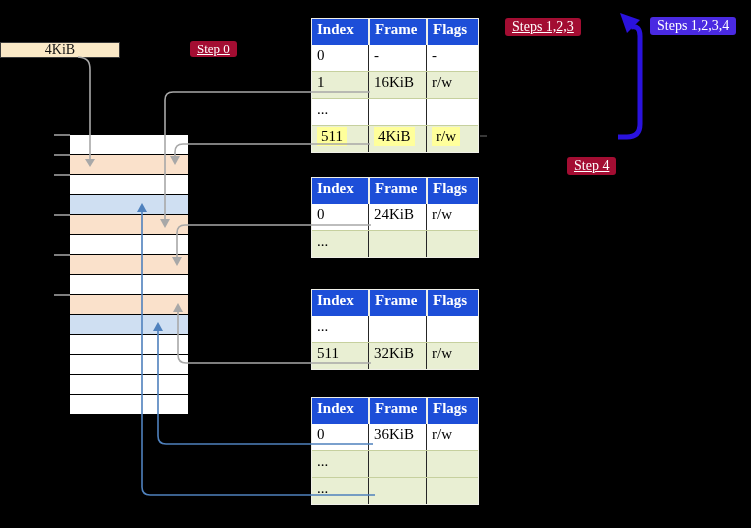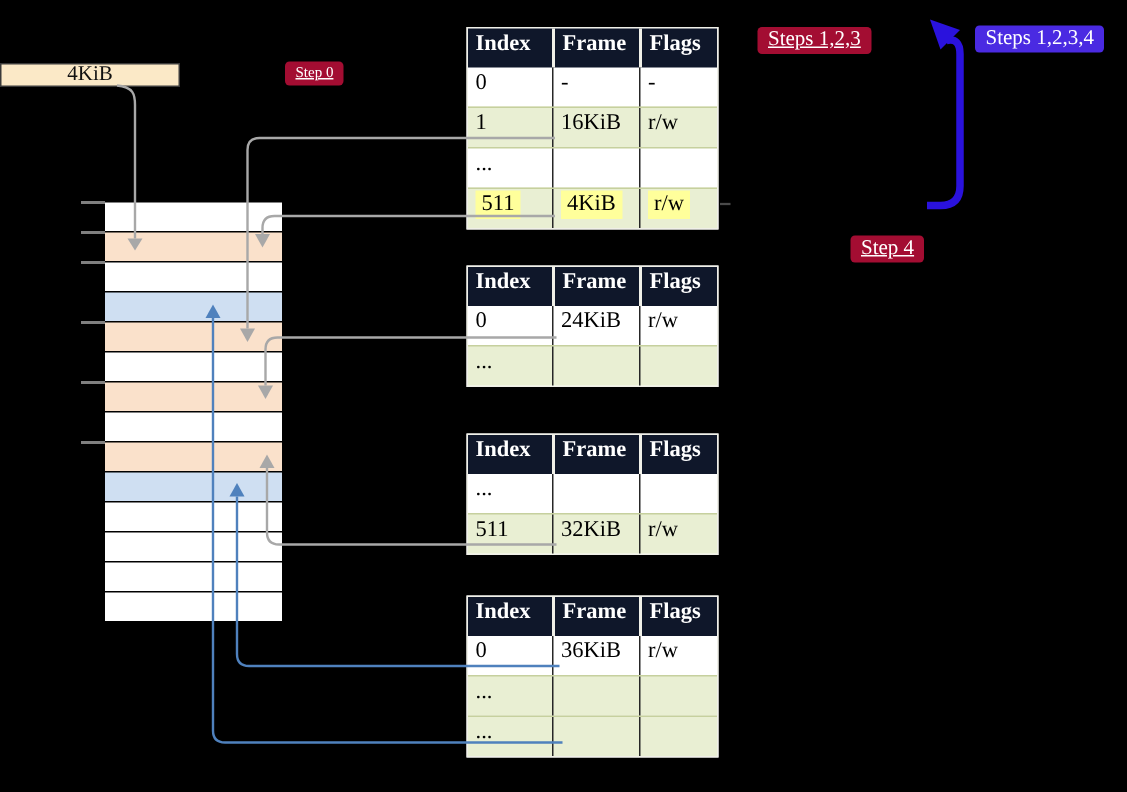--- a/index.html
+++ b/index.html
@@ -21,37 +21,37 @@
   .mrow{height:19px;margin-bottom:1px;}
   .m-white{background:#ffffff;}
   .m-peach{background:#fae1cb;}
   .m-blue{background:#cfdff2;}
   .tick{position:absolute;left:54px;width:16px;height:2px;background:#7f7f7f;}
 
   
   .ptable{position:absolute;left:311px;background:#fff;border:1.5px solid #f0f0e8;}
   .trow{display:grid;grid-template-columns:56px 58px 52px;}
   .tcell{box-sizing:border-box;height:26px;font-size:15px;padding:2px 5px;color:#000;overflow:hidden;}
-  .hcell{background:#0f172a;color:#fff;font-weight:bold;}
+  .hcell{background:#1d4ed8;color:#fff;font-weight:bold;}
   .hcell + .hcell{border-left:2px solid #f0f0e8;font-family:Liberation Serif, serif;}
   .trow.body .tcell + .tcell{border-left:1px solid #262626;}
   .trow.body + .trow.body{border-top:1px solid #c6d09e;}
   .trow.shade{background:#e9efd3;}
   .hl{background:#ffff9b;padding:1px 4px 2px;}
 
   .overlay{position:absolute;left:0;top:0;pointer-events:none;}
 </style>
 </head>
 <body>
 
 <div class="canvas" id="canvas">
 
   <div class="framebox">4KiB</div>
 
-  <div class="steplabel red" style="left:190px;top:41px;height:16px;line-height:16px;font-size:10px;">Step 0</div>
+  <div class="steplabel red" style="left:190px;top:41px;height:16px;line-height:16px;font-size:13px;">Step 0</div>
   <div class="steplabel red" style="left:505px;top:18px;">Steps 1,2,3</div>
   <div class="steplabel violet" style="left:650px;top:17px;">Steps 1,2,3,4</div>
   <div class="steplabel red" style="left:519px;top:157px;margin-left:48px;">Step 4</div>
 
   <div class="mem">
       <div class="mrow m-white"></div>
       <div class="mrow m-peach"></div>
       <div class="mrow m-white"></div>
       <div class="mrow m-blue"></div>
       <div class="mrow m-peach"></div>

